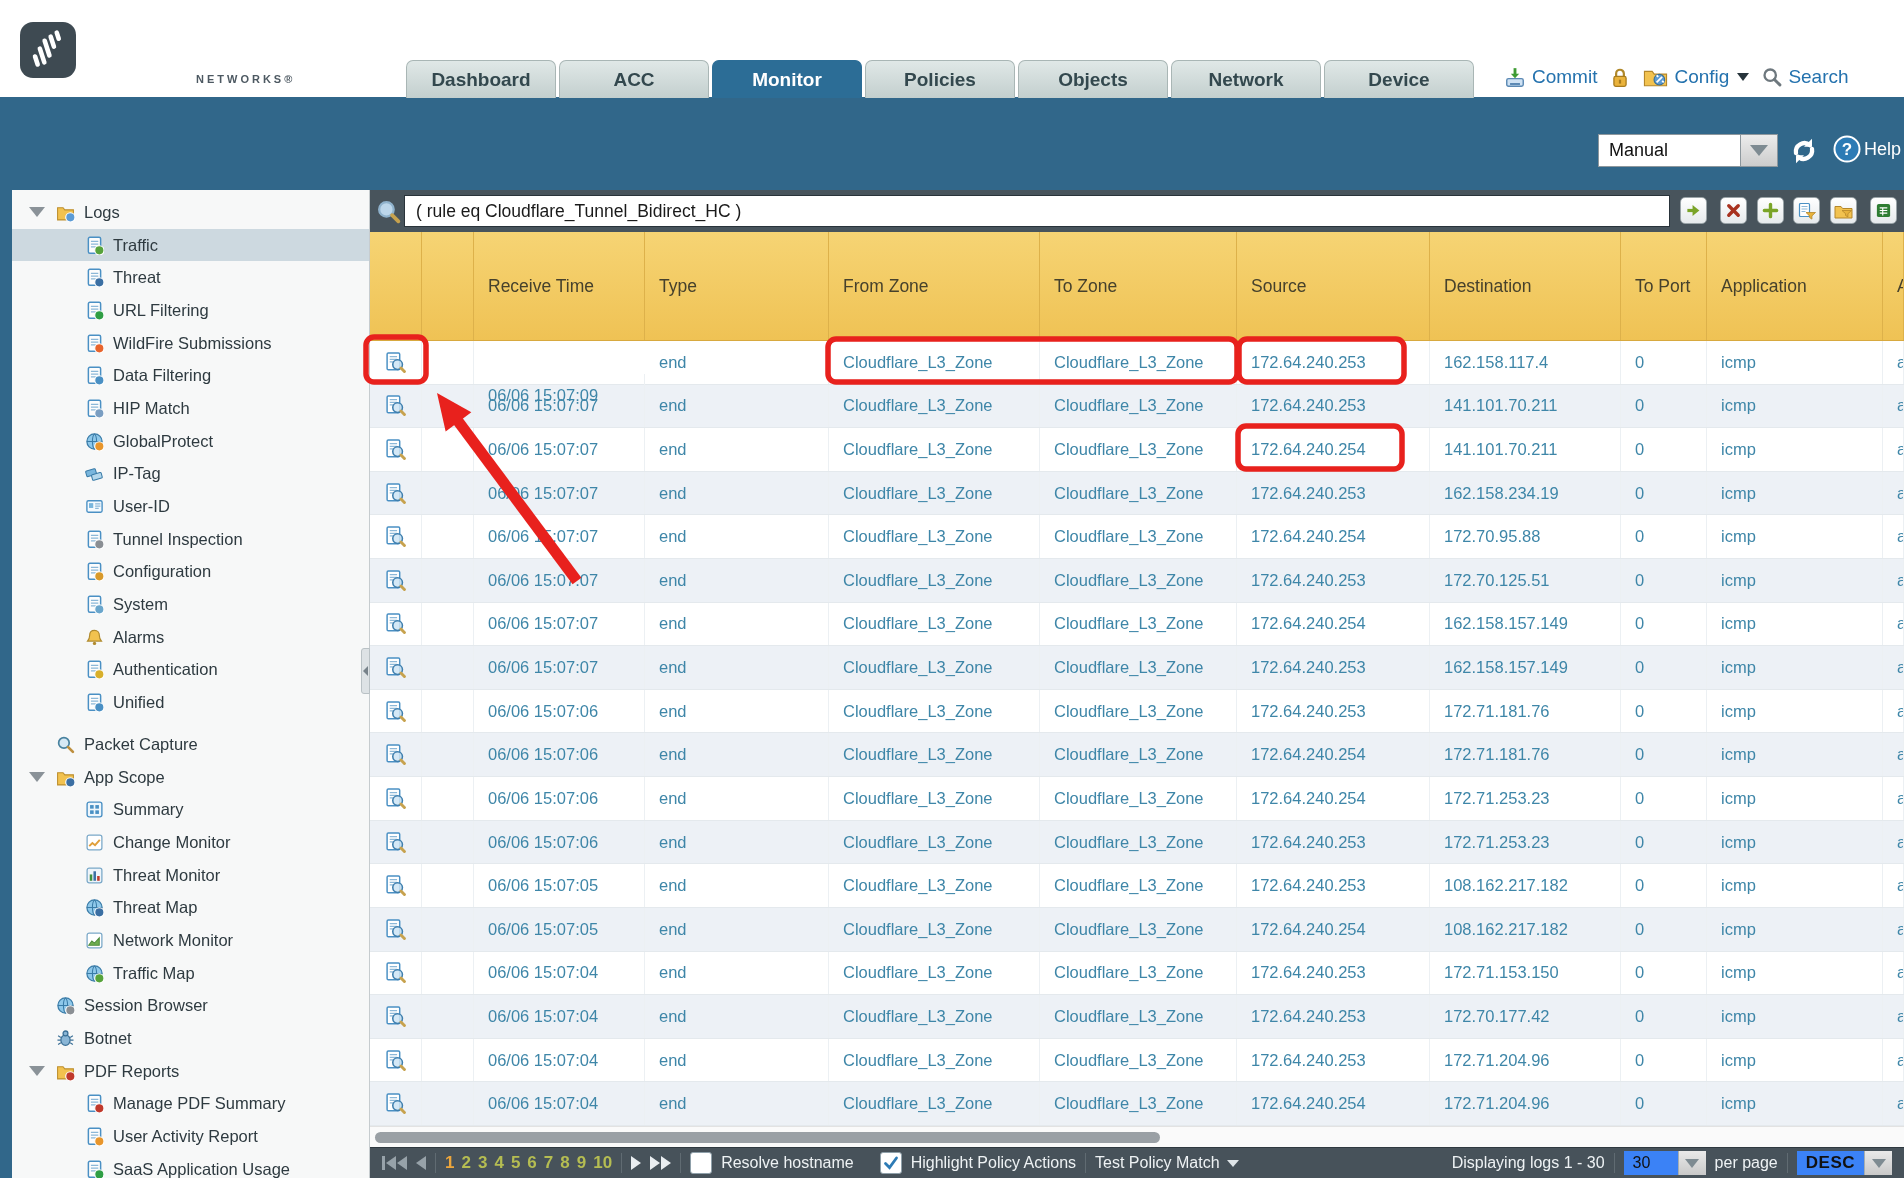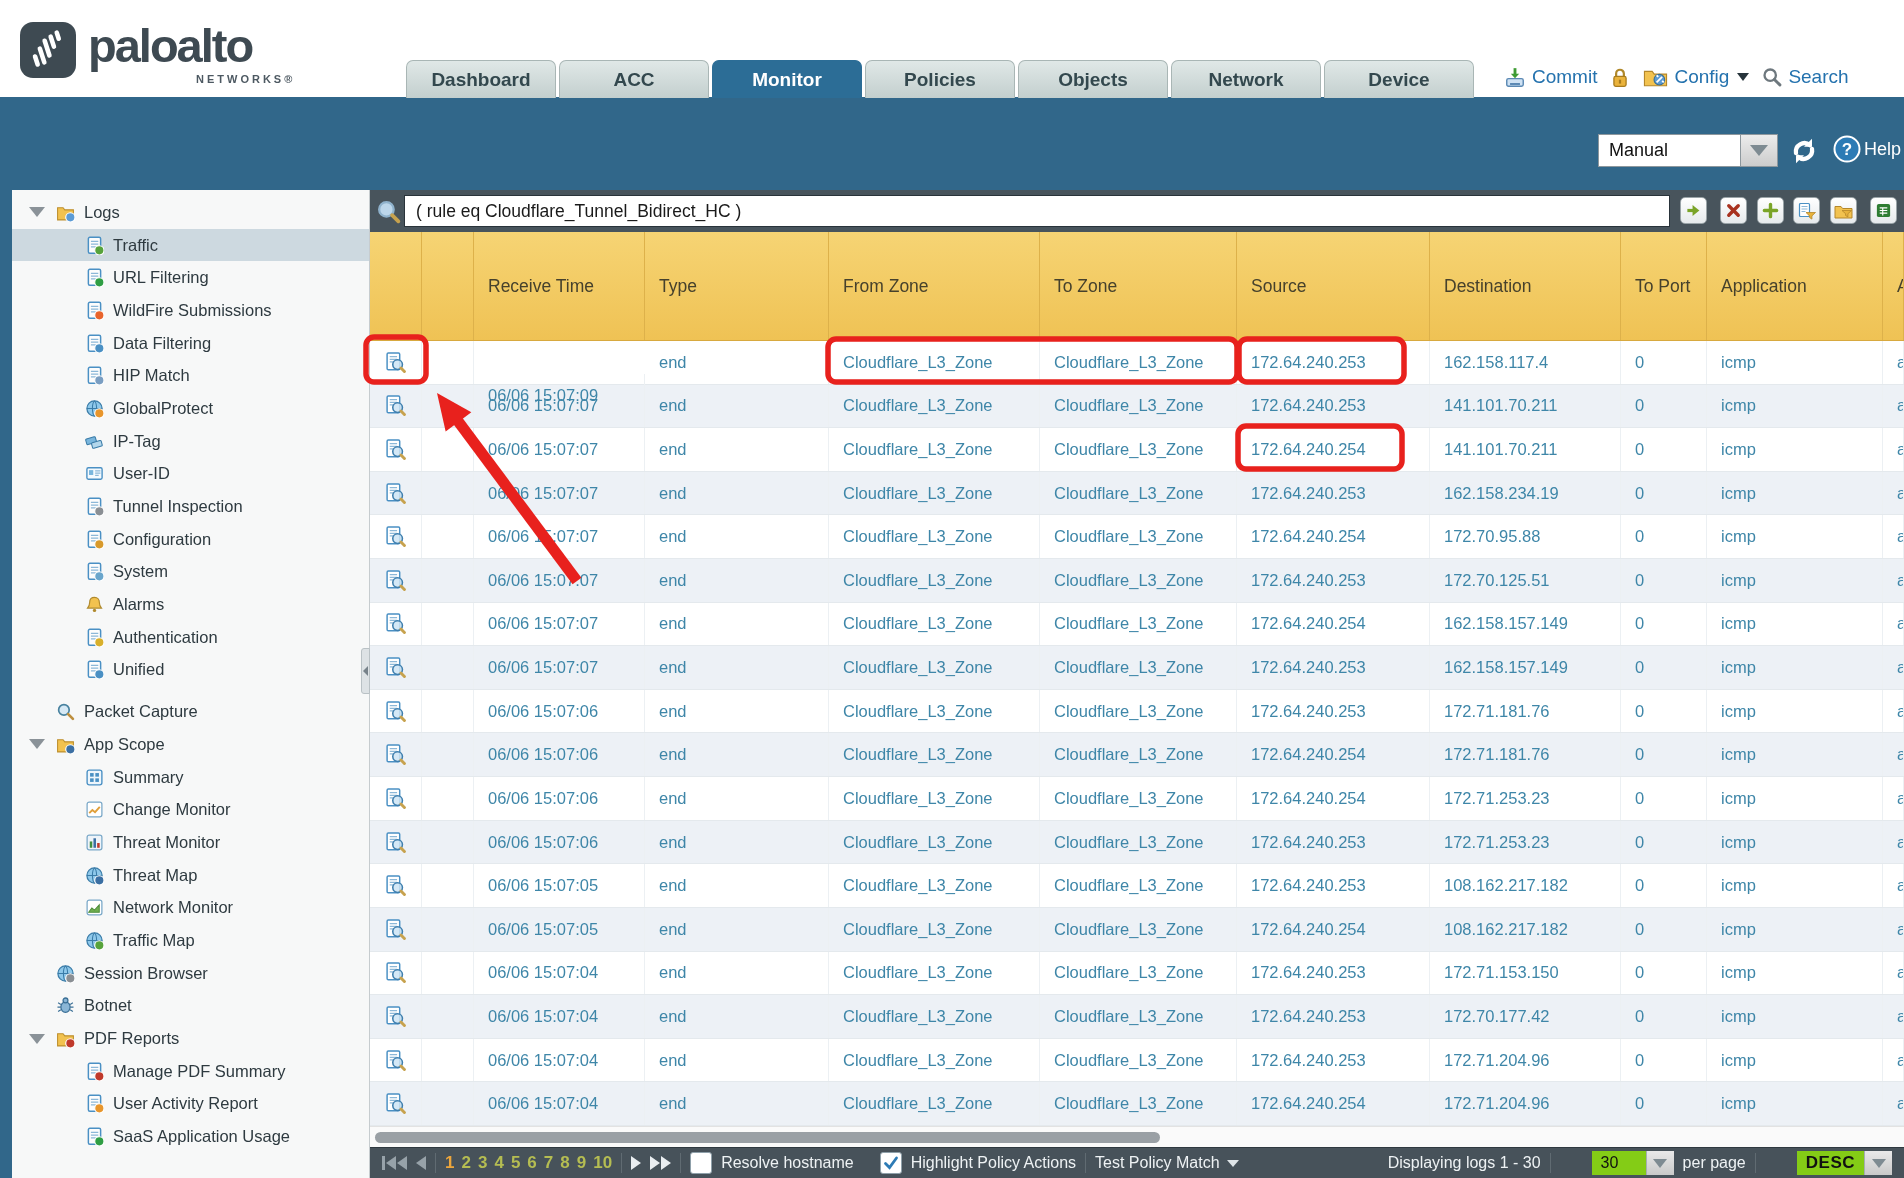--- a/index.html
+++ b/index.html
@@ -55,21 +55,21 @@
   .tr2{width:0;height:0;border-top:7px solid transparent;border-bottom:7px solid transparent;border-left:10px solid #e9edf0;}
   .pbar{width:3px;height:14px;background:#97a2a9;}
   .pages{display:flex;gap:7px;font-weight:700;font-size:17px;}
   .pages span{cursor:pointer;color:#b5bd52;}
   .pages span.current{color:#eda63c;}
   .cb{width:20px;height:20px;background:#fff;border-radius:3px;border:1px solid #8fa0aa;display:flex;align-items:center;justify-content:center;cursor:pointer;flex:0 0 auto;box-sizing:content-box;}
   .bb-label{white-space:nowrap;}
   .tpm{display:flex;align-items:center;gap:7px;cursor:pointer;white-space:nowrap;}
   .tpm i{width:0;height:0;border-left:6px solid transparent;border-right:6px solid transparent;border-top:7px solid #dfe5e8;}
   .selgrp{display:flex;align-items:stretch;height:24px;flex:0 0 auto;cursor:pointer;}
-  .select-box{background:#84cc16;color:#111;display:flex;align-items:center;padding:0 9px;font-size:16px;margin-left:32px;}
+  .select-box{background:#3b82f6;color:#111;display:flex;align-items:center;padding:0 9px;font-size:16px;}
   .select-box.bold{font-weight:700;font-size:17px;letter-spacing:.5px;}
   .select-arrow{width:27px;background:linear-gradient(#e9e9e9,#c9c9c9);display:flex;align-items:center;justify-content:center;border-left:1px solid #a5aeb2;}
   .select-arrow i{width:0;height:0;border-left:7px solid transparent;border-right:7px solid transparent;border-top:9px solid #7e8b92;}
   
   .overlay{position:absolute;left:0;top:0;width:1904px;height:1178px;pointer-events:none;z-index:60;}
 </style>
 </head>
 <body>
 
 <div id="root">
@@ -79,21 +79,20 @@
       <svg width="56" height="56" viewBox="0 0 56 56">
           <g transform="rotate(-18 28 30)" fill="#fff">
             <rect x="12" y="28" width="4.6" height="13" rx="2.3"></rect>
             <rect x="19" y="22" width="4.6" height="19" rx="2.3"></rect>
             <rect x="26" y="16" width="4.6" height="20" rx="2.3"></rect>
             <rect x="33" y="14" width="4.6" height="15" rx="2.3"></rect>
             <rect x="40" y="12" width="4.6" height="11" rx="2.3"></rect>
           </g>
         </svg>
     </div>
-    <div class="brand">paloalto</div>
     <div class="brand-sub">NETWORKS®</div>
     <div class="tabs" id="tabs">
         <div class="tab">Dashboard</div>
         <div class="tab">ACC</div>
         <div class="tab active">Monitor</div>
         <div class="tab">Policies</div>
         <div class="tab">Objects</div>
         <div class="tab">Network</div>
         <div class="tab">Device</div>
       </div>
@@ -174,20 +173,30 @@
       </div>
       <div class="snode selected" style="padding-left: 73px;">
         <span class="icn">
           <svg width="19" height="19" viewBox="0 0 18 18">
             <rect x="3.2" y="1.2" width="11.6" height="15.2" rx="1.4" fill="#fdfdfd" stroke="#4a90c4" stroke-width="1.4"></rect>
             <path d="M5.6 5h7M5.6 7.6h7M5.6 10.2h4.6" stroke="#8cb8d8" stroke-width="1.2" fill="none"></path>
             <circle cx="13.6" cy="13.6" r="4.4" fill="#57a33b" stroke="#fff" stroke-width="1.1"></circle>
           </svg>
         </span>
         <span>Traffic</span>
+      </div>
+      <div class="snode" style="padding-left: 73px;">
+        <span class="icn">
+          <svg width="19" height="19" viewBox="0 0 18 18">
+            <rect x="3.2" y="1.2" width="11.6" height="15.2" rx="1.4" fill="#fdfdfd" stroke="#4a90c4" stroke-width="1.4"></rect>
+            <path d="M5.6 5h7M5.6 7.6h7M5.6 10.2h4.6" stroke="#8cb8d8" stroke-width="1.2" fill="none"></path>
+            <circle cx="13.6" cy="13.6" r="4.4" fill="#3b6fa3" stroke="#fff" stroke-width="1.1"></circle>
+          </svg>
+        </span>
+        <span>Threat</span>
       </div>
       <div class="snode" style="padding-left: 73px;">
         <span class="icn">
           <svg width="19" height="19" viewBox="0 0 18 18">
             <rect x="3.2" y="1.2" width="11.6" height="15.2" rx="1.4" fill="#fdfdfd" stroke="#4a90c4" stroke-width="1.4"></rect>
             <path d="M5.6 5h7M5.6 7.6h7M5.6 10.2h4.6" stroke="#8cb8d8" stroke-width="1.2" fill="none"></path>
             <circle cx="13.6" cy="13.6" r="4.4" fill="#2f9e44" stroke="#fff" stroke-width="1.1"></circle>
           </svg>
         </span>
         <span>URL Filtering</span>

